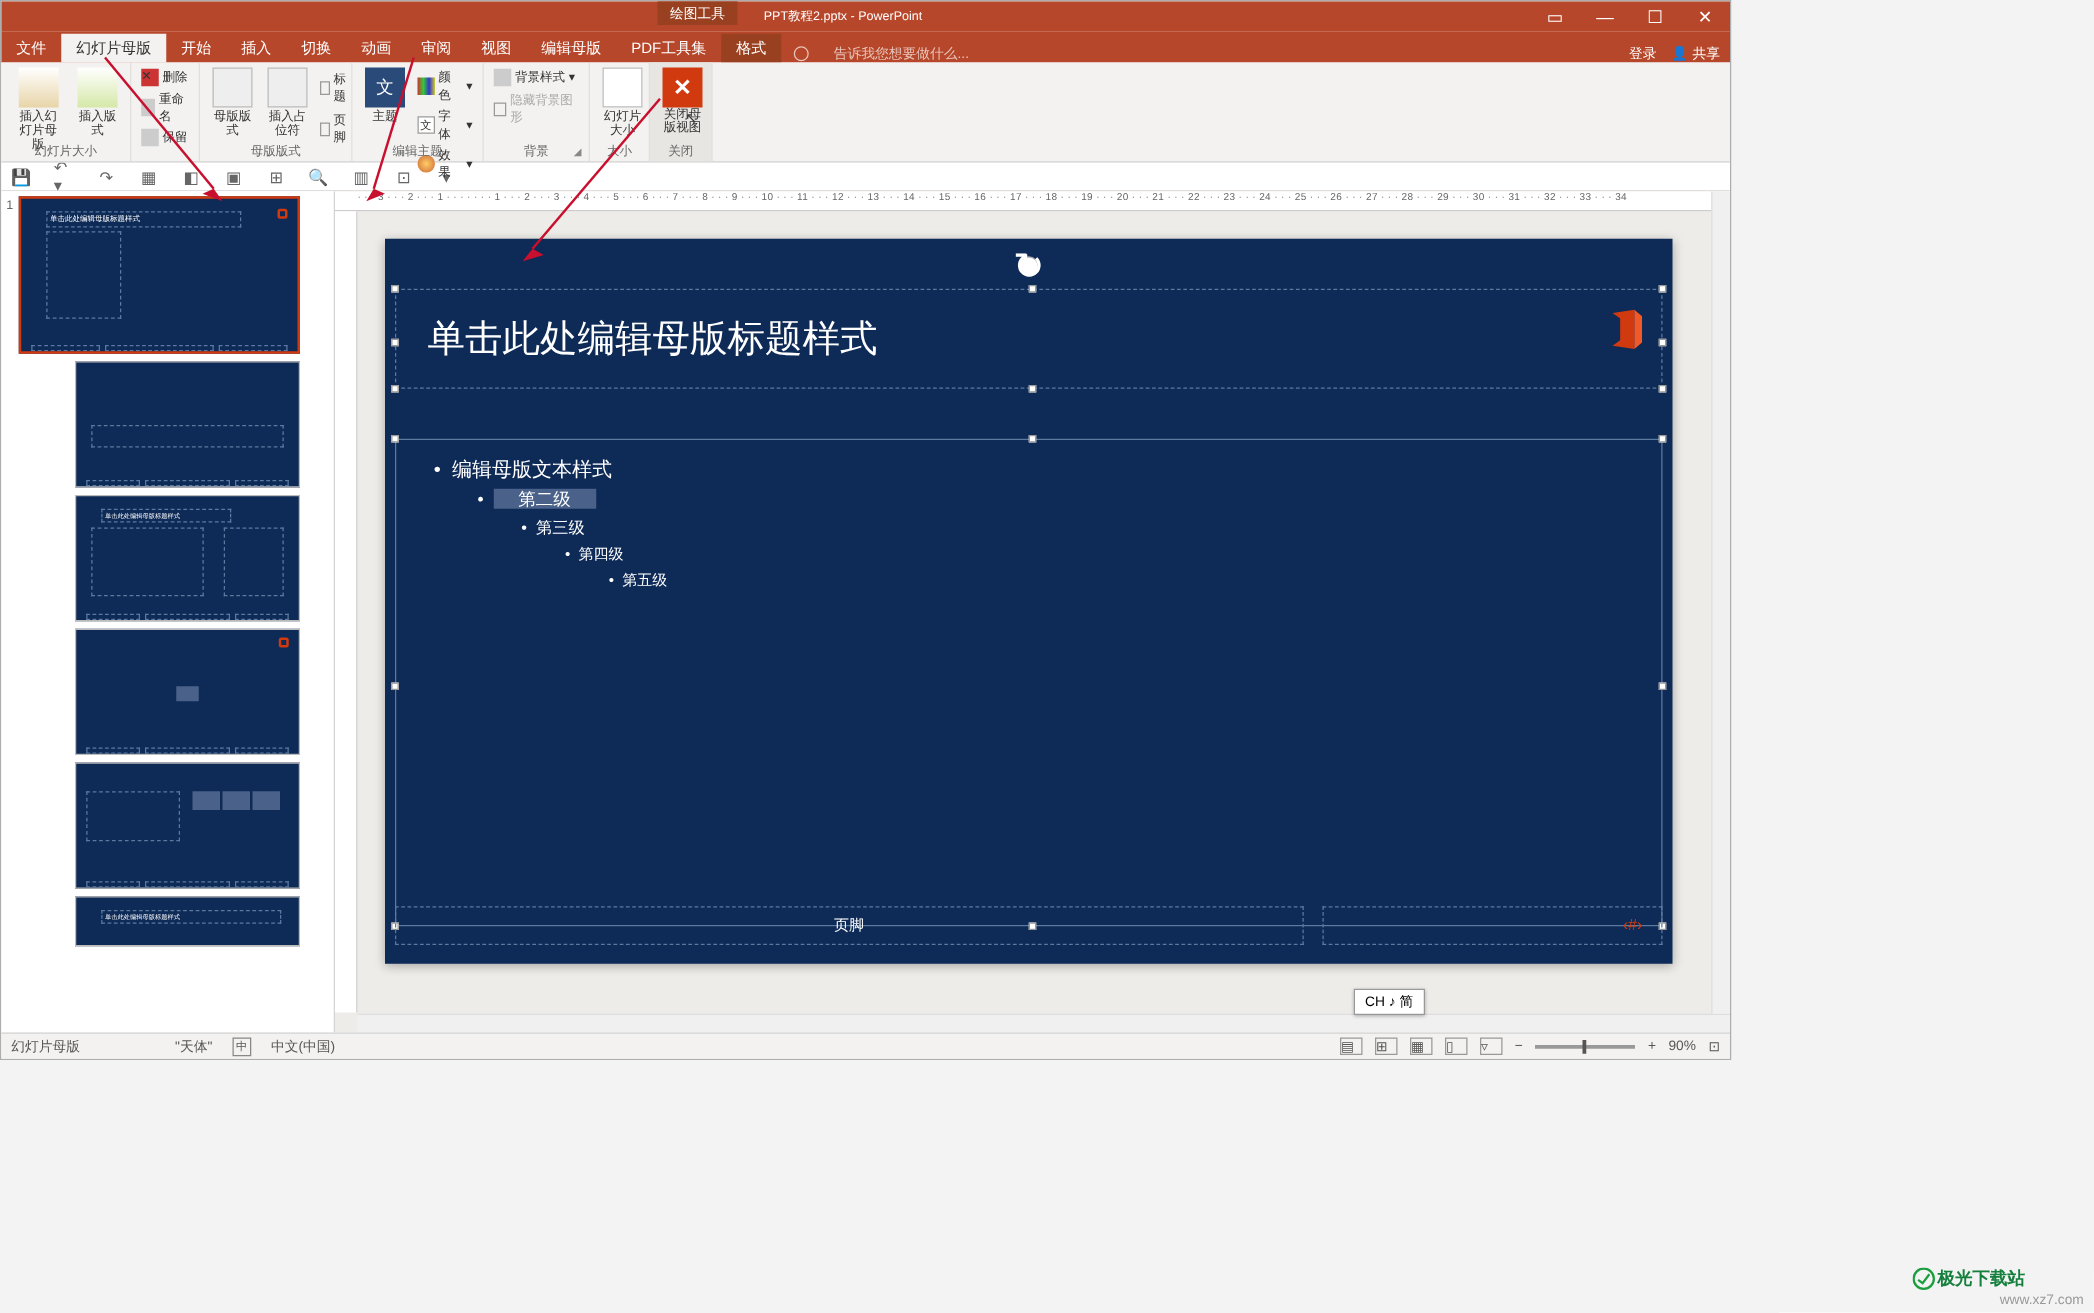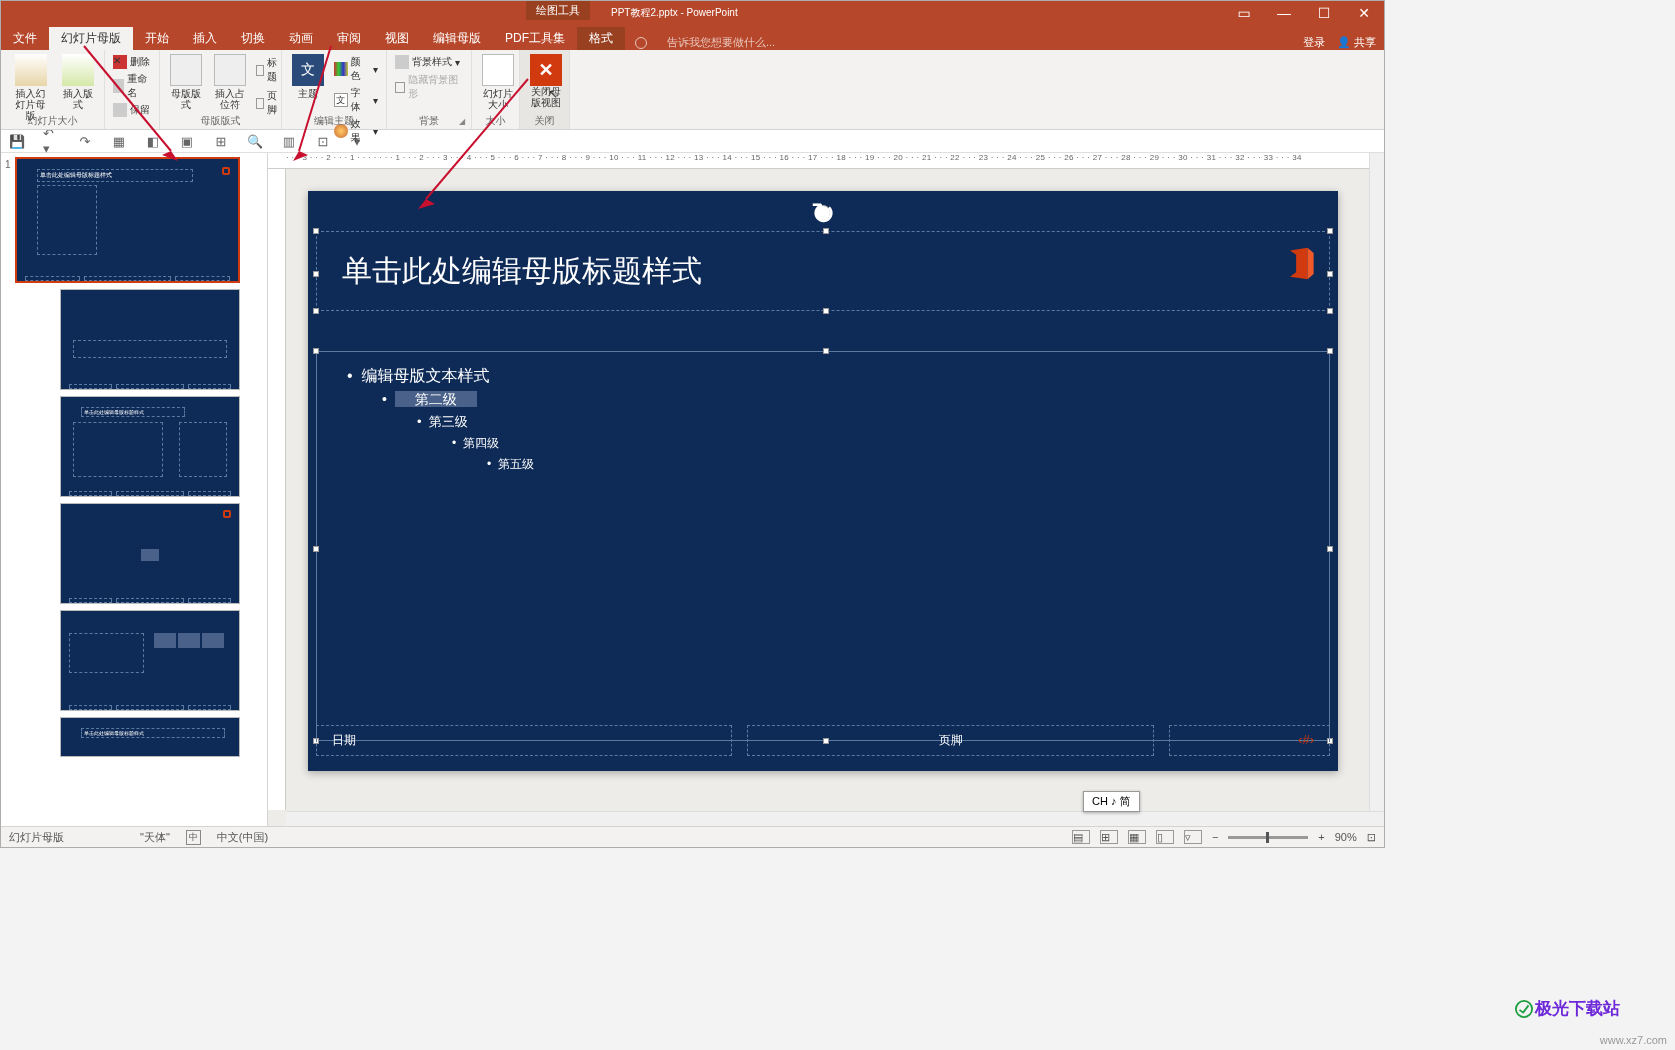--- a/index.html
+++ b/index.html
@@ -64,21 +64,21 @@
 .ime-pop{position:absolute;bottom:14px;left:815px;background:#fff;border:1px solid #999;padding:2px 8px;font-size:11px;box-shadow:0 1px 3px rgba(0,0,0,0.3)}
 .status-bar{position:absolute;bottom:0;left:0;right:0;height:21px;background:#f3f2f1;border-top:1px solid #d4d4d4;display:flex;align-items:center;padding:0 8px;font-size:11px;color:#555;gap:16px}
 .status-right{position:absolute;right:8px;display:flex;align-items:center;gap:10px}
 .view-btn{width:18px;height:14px;border:1px solid #999}
 .zoom-slider{width:80px;height:3px;background:#999;position:relative}
 .office-logo{position:absolute;top:55px;right:20px;width:35px;height:35px}
 .arrow{position:absolute;pointer-events:none;z-index:100}
 .arrow-line{stroke:#c8102e;stroke-width:2;fill:none}
 .arrow-head{fill:#c8102e}
 .watermark{position:absolute;bottom:4px;right:8px;font-size:11px;color:#999}
-.logo-wm{position:absolute;bottom:30px;right:55px;display:flex;align-items:center;gap:2px;font-size:17px;color:#6d28d9;font-weight:bold}
+.logo-wm{position:absolute;bottom:18px;right:55px;display:flex;align-items:center;gap:2px;font-size:14px;color:#15803d;font-weight:bold}
 .corner-label{position:absolute;bottom:0;left:8px;right:8px;display:flex;gap:4px}
 .corner-box{border:1px dashed #5a7a9f;flex:1;height:5px}
 .tri-launcher{position:absolute;bottom:2px;right:2px;width:10px;height:10px;font-size:8px;color:#888}
 </style>
 </head>
 <body>
 
 <div class="ppt-window">
 
   <div class="title-bar">
@@ -325,21 +325,20 @@
           <div class="handle" style="position:absolute;width:6px;height:6px;background:#fff;border:1px solid #999;top:-4px;left:-4px"></div>
           <div class="handle" style="position:absolute;width:6px;height:6px;background:#fff;border:1px solid #999;top:-4px;left:50%"></div>
           <div class="handle" style="position:absolute;width:6px;height:6px;background:#fff;border:1px solid #999;top:-4px;right:-4px"></div>
           <div class="handle" style="position:absolute;width:6px;height:6px;background:#fff;border:1px solid #999;top:50%;left:-4px"></div>
           <div class="handle" style="position:absolute;width:6px;height:6px;background:#fff;border:1px solid #999;top:50%;right:-4px"></div>
           <div class="handle" style="position:absolute;width:6px;height:6px;background:#fff;border:1px solid #999;bottom:-4px;left:-4px"></div>
           <div class="handle" style="position:absolute;width:6px;height:6px;background:#fff;border:1px solid #999;bottom:-4px;left:50%"></div>
           <div class="handle" style="position:absolute;width:6px;height:6px;background:#fff;border:1px solid #999;bottom:-4px;right:-4px"></div>
         </div>
         <div class="ph-footer">
-          <div class="footer-box" style="text-align:left;padding-left:15px">日期</div>
           <div class="footer-box">页脚</div>
           <div class="footer-box pg" style="text-align:right;padding-right:15px">‹#›</div>
         </div>
       </div>
 
       <div class="scroll-h"></div>
       <div class="scroll-v"></div>
       <div class="ime-pop">CH ♪ 简</div>
     </div>
   </div>

